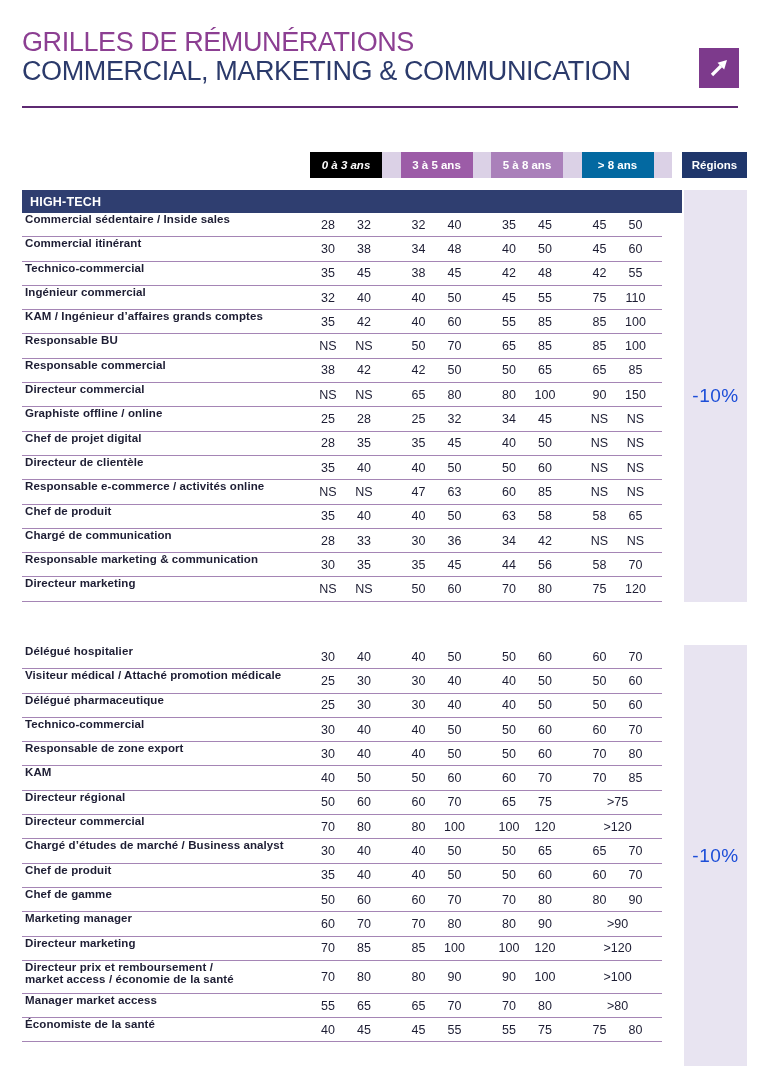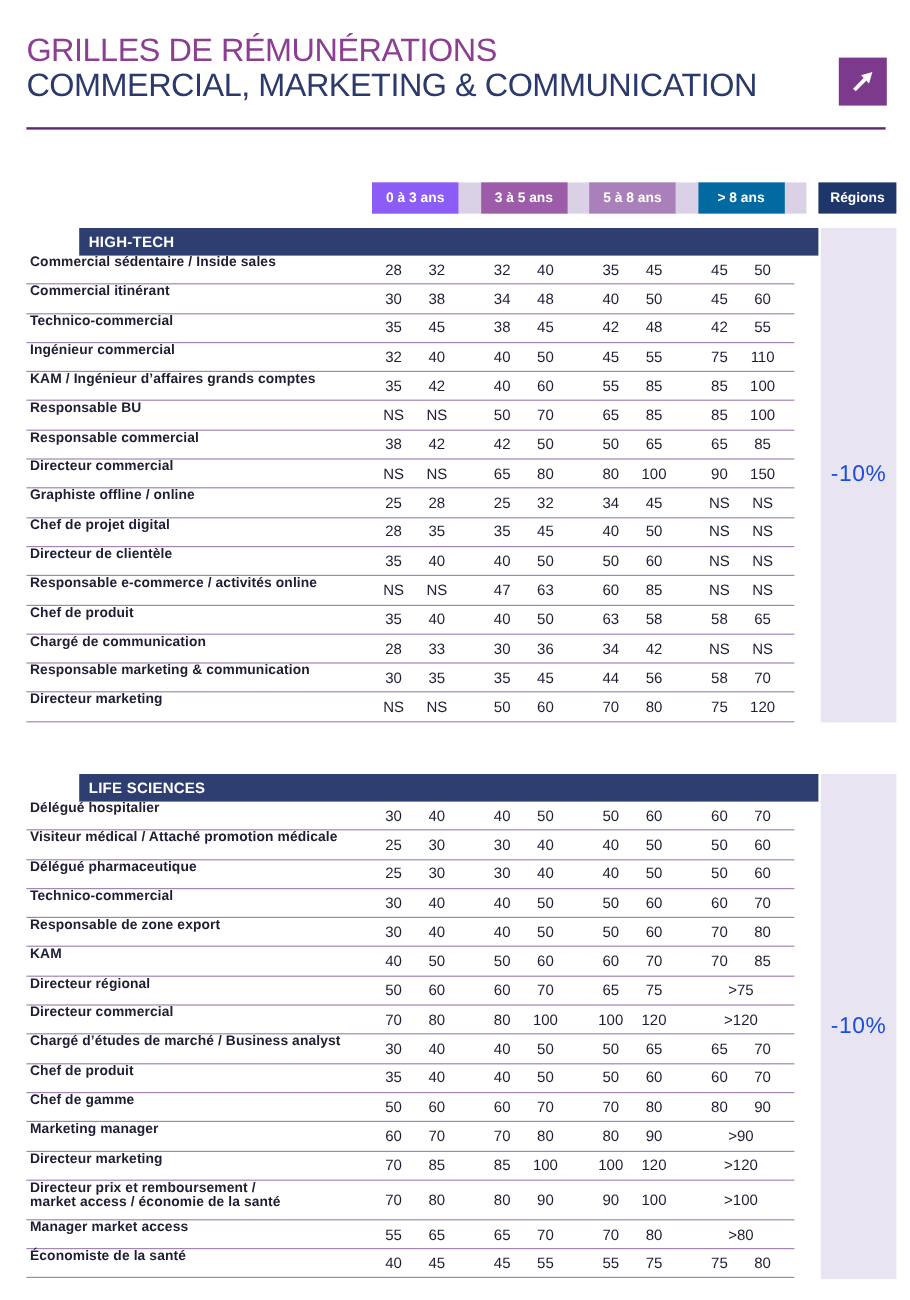--- a/index.html
+++ b/index.html
@@ -24,21 +24,21 @@
     display:flex; align-items:center; justify-content:center; white-space:nowrap;
   }
   .regions-pill {
     position:absolute; left:682px; top:152px; width:65px; height:26px; background:#1f366b;
     color:#ffffff; font-weight:700; font-size:11.5px; display:flex; align-items:center; justify-content:center;
   }
   
   .section { position:absolute; left:22px; width:660px; }
   .section-bar {
     height:23px; background:#2f3e70; color:#ffffff; font-weight:700; font-size:12.5px;
-    display:flex; align-items:center; padding-left:8px; letter-spacing:0.2px;margin-left:44px;
+    display:flex; align-items:center; padding-left:8px; letter-spacing:0.2px;
   }
   .row {
     position:relative; width:640px; height:24.3px; border-bottom:1px solid #a585b5;
     display:flex; align-items:flex-start;
   }
   .row.tall { height:33px; }
   .row-label {
     padding-left:3px; font-weight:700; font-size:11.5px; line-height:12.5px;
     color:#1d1d33; white-space:pre-line; letter-spacing:0.1px;
   }
@@ -72,21 +72,21 @@
       <svg width="24" height="24" viewBox="0 0 24 24">
         <line x1="5" y1="19" x2="14" y2="10" stroke="#ffffff" stroke-width="3.2"></line>
         <polygon points="20,4 10.5,6.8 17.2,13.5" fill="#ffffff"></polygon>
       </svg>
     </span>
   </div>
 
   <div class="header-rule"></div>
 
   <div class="pills">
-    <div class="pill" style="background: #8b5cf6;">0 à 3 ans</div>
+    <div class="pill" style="background: #000000; font-style: italic;">0 à 3 ans</div>
     <div class="pill" style="background: rgb(156, 92, 167);">3 à 5 ans</div>
     <div class="pill" style="background: rgb(170, 128, 186);">5 à 8 ans</div>
     <div class="pill" style="background: #0369a1;">&gt; 8 ans</div>
   </div>
 
   <div class="regions-pill">Régions</div>
 
   <div class="section" id="section-0">
     <div class="section-bar">HIGH-TECH</div>
     <div>
@@ -423,21 +423,20 @@
             <div class="vgroup">
               <span class="vcell">75</span>
               <span class="vcell">120</span>
             </div>
           </div>
         </div>
       </div>
   </div>
 
   <div class="section" id="section-1">
-    <div class="section-bar">LIFE SCIENCES</div>
     <div>
         <div class="row">
           <div class="row-label">Délégué hospitalier</div>
           <div class="row-values">
             <div class="vgroup">
               <span class="vcell">30</span>
               <span class="vcell">40</span>
             </div>
             <div class="vgroup">
               <span class="vcell">40</span>

